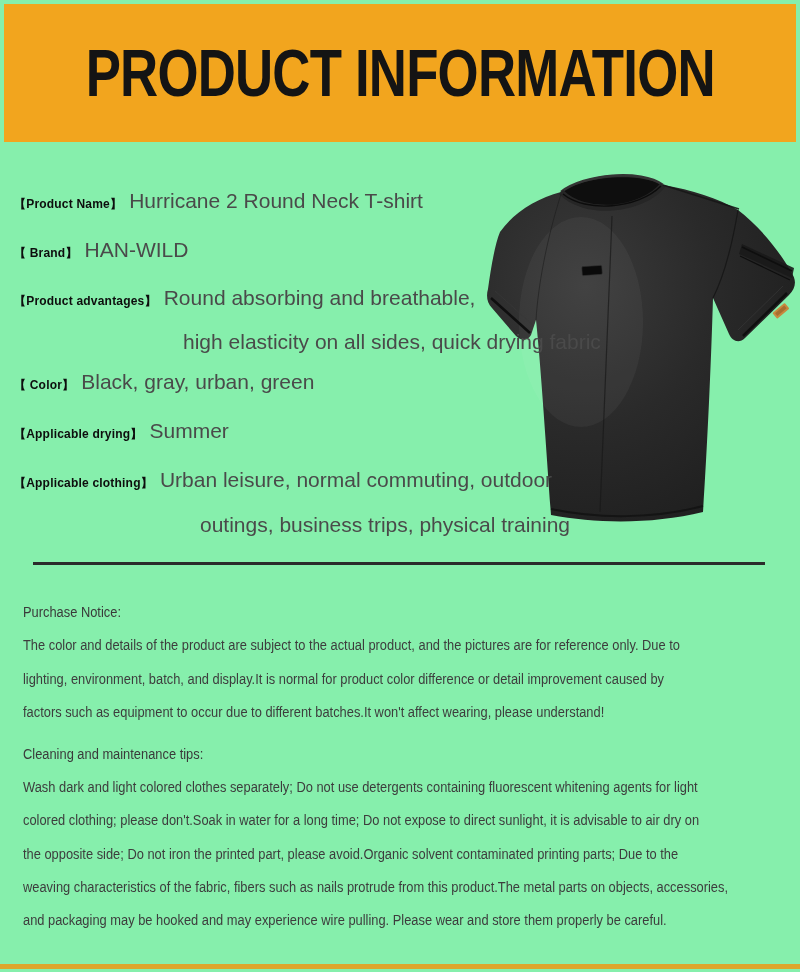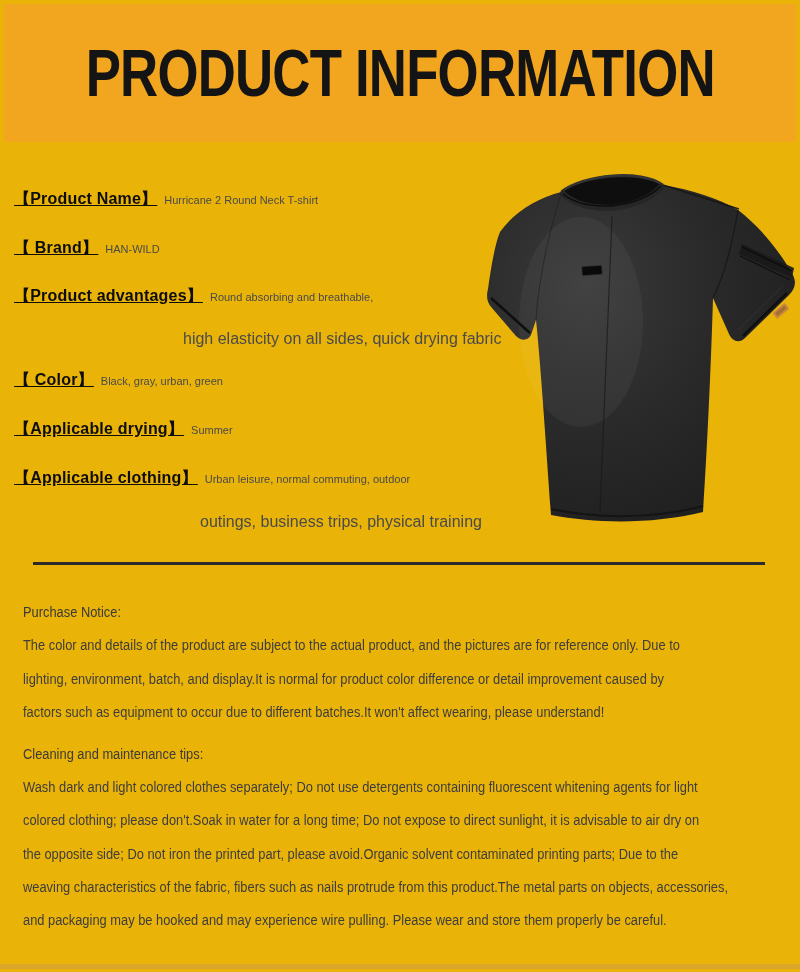--- a/index.html
+++ b/index.html
@@ -1,20 +1,20 @@
 <!DOCTYPE html>
 <html><head>
 <meta charset="utf-8">
 <style>
   html, body { margin: 0; padding: 0; background: #ffffff; }
   .canvas {
     position: relative;
     width: 800px;
     height: 972px;
-    background: #eab308;
+    background: #86efac;
     overflow: hidden;
     font-family: "Liberation Sans", "DejaVu Sans", sans-serif;
   }
 
   
   .banner {
     position: absolute;
     left: 4px; top: 4px;
     width: 792px; height: 138px;
     background: #F2A51E;
@@ -35,33 +35,32 @@
 
   
   .spec-line {
     position: absolute;
     left: 14px;
     white-space: nowrap;
     z-index: 2;
   }
   .spec-label {
     font-weight: bold;
-    font-size: 16px;
+    font-size: 12px;
     color: #0d0d0d;
     letter-spacing: 0.2px;
-    text-decoration: underline;
   }
   .spec-value {
-    font-size: 11px;
+    font-size: 21px;
     color: #4a4a4a;
     margin-left: 7px;
   }
   .spec-cont {
     position: absolute;
-    font-size: 16px;
+    font-size: 21px;
     color: #4a4a4a;
     white-space: nowrap;
     z-index: 2;
   }
 
   
   .product-photo {
     position: absolute;
     left: 486px; top: 172px;
     width: 314px; height: 360px;

